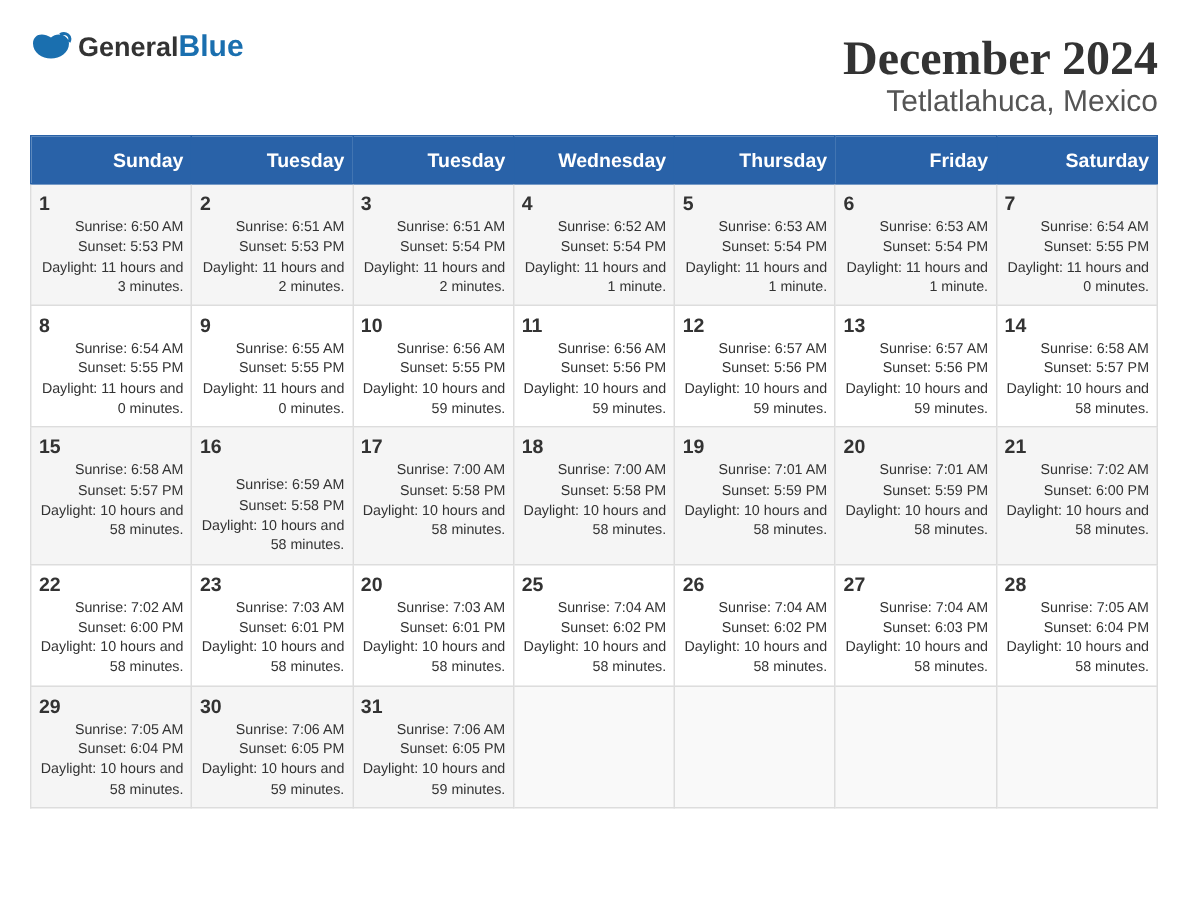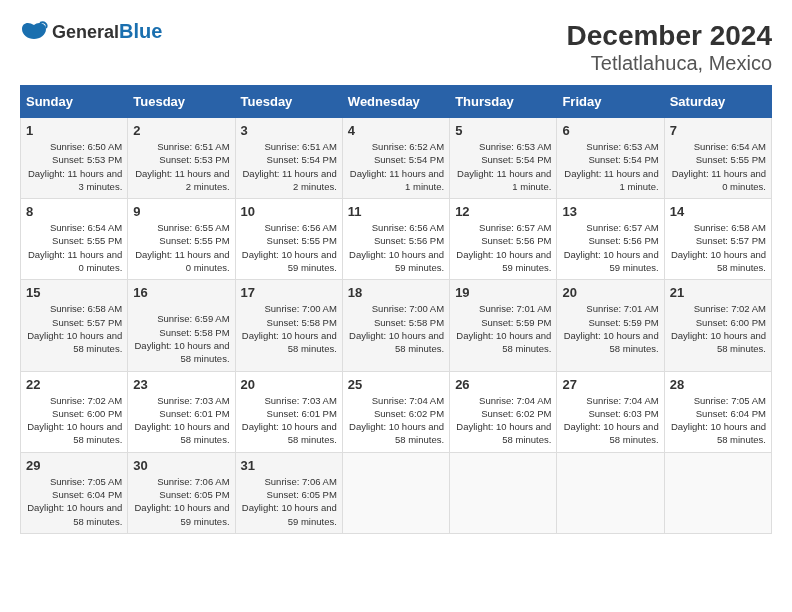--- a/index.html
+++ b/index.html
@@ -22,42 +22,43 @@
       gap: 4px;
     }
     .logo-bird {
       width: 28px;
       height: 22px;
     }
     .title-block {
       text-align: right;
     }
     .month-title {
-      font-size: 28px;
+      font-size: 32px;
       font-weight: bold;
       color: #333;
+      font-family: Liberation Serif, serif;
     }
     .location-title {
       font-size: 20px;
       color: #555;
     }
     table {
       width: 100%;
       border-collapse: collapse;
       table-layout: fixed;
     }
     thead tr {
       background-color: #2962a8;
       color: #fff;
     }
     thead th {
       padding: 8px 5px;
       font-size: 13px;
       font-weight: bold;
-      text-align: left;
+      text-align: right;
       border: 1px solid #2962a8;
     }
     tbody tr {
       vertical-align: top;
     }
     tbody tr:nth-child(odd) {
       background-color: #f5f5f5;
     }
     tbody tr:nth-child(even) {
       background-color: #ffffff;

